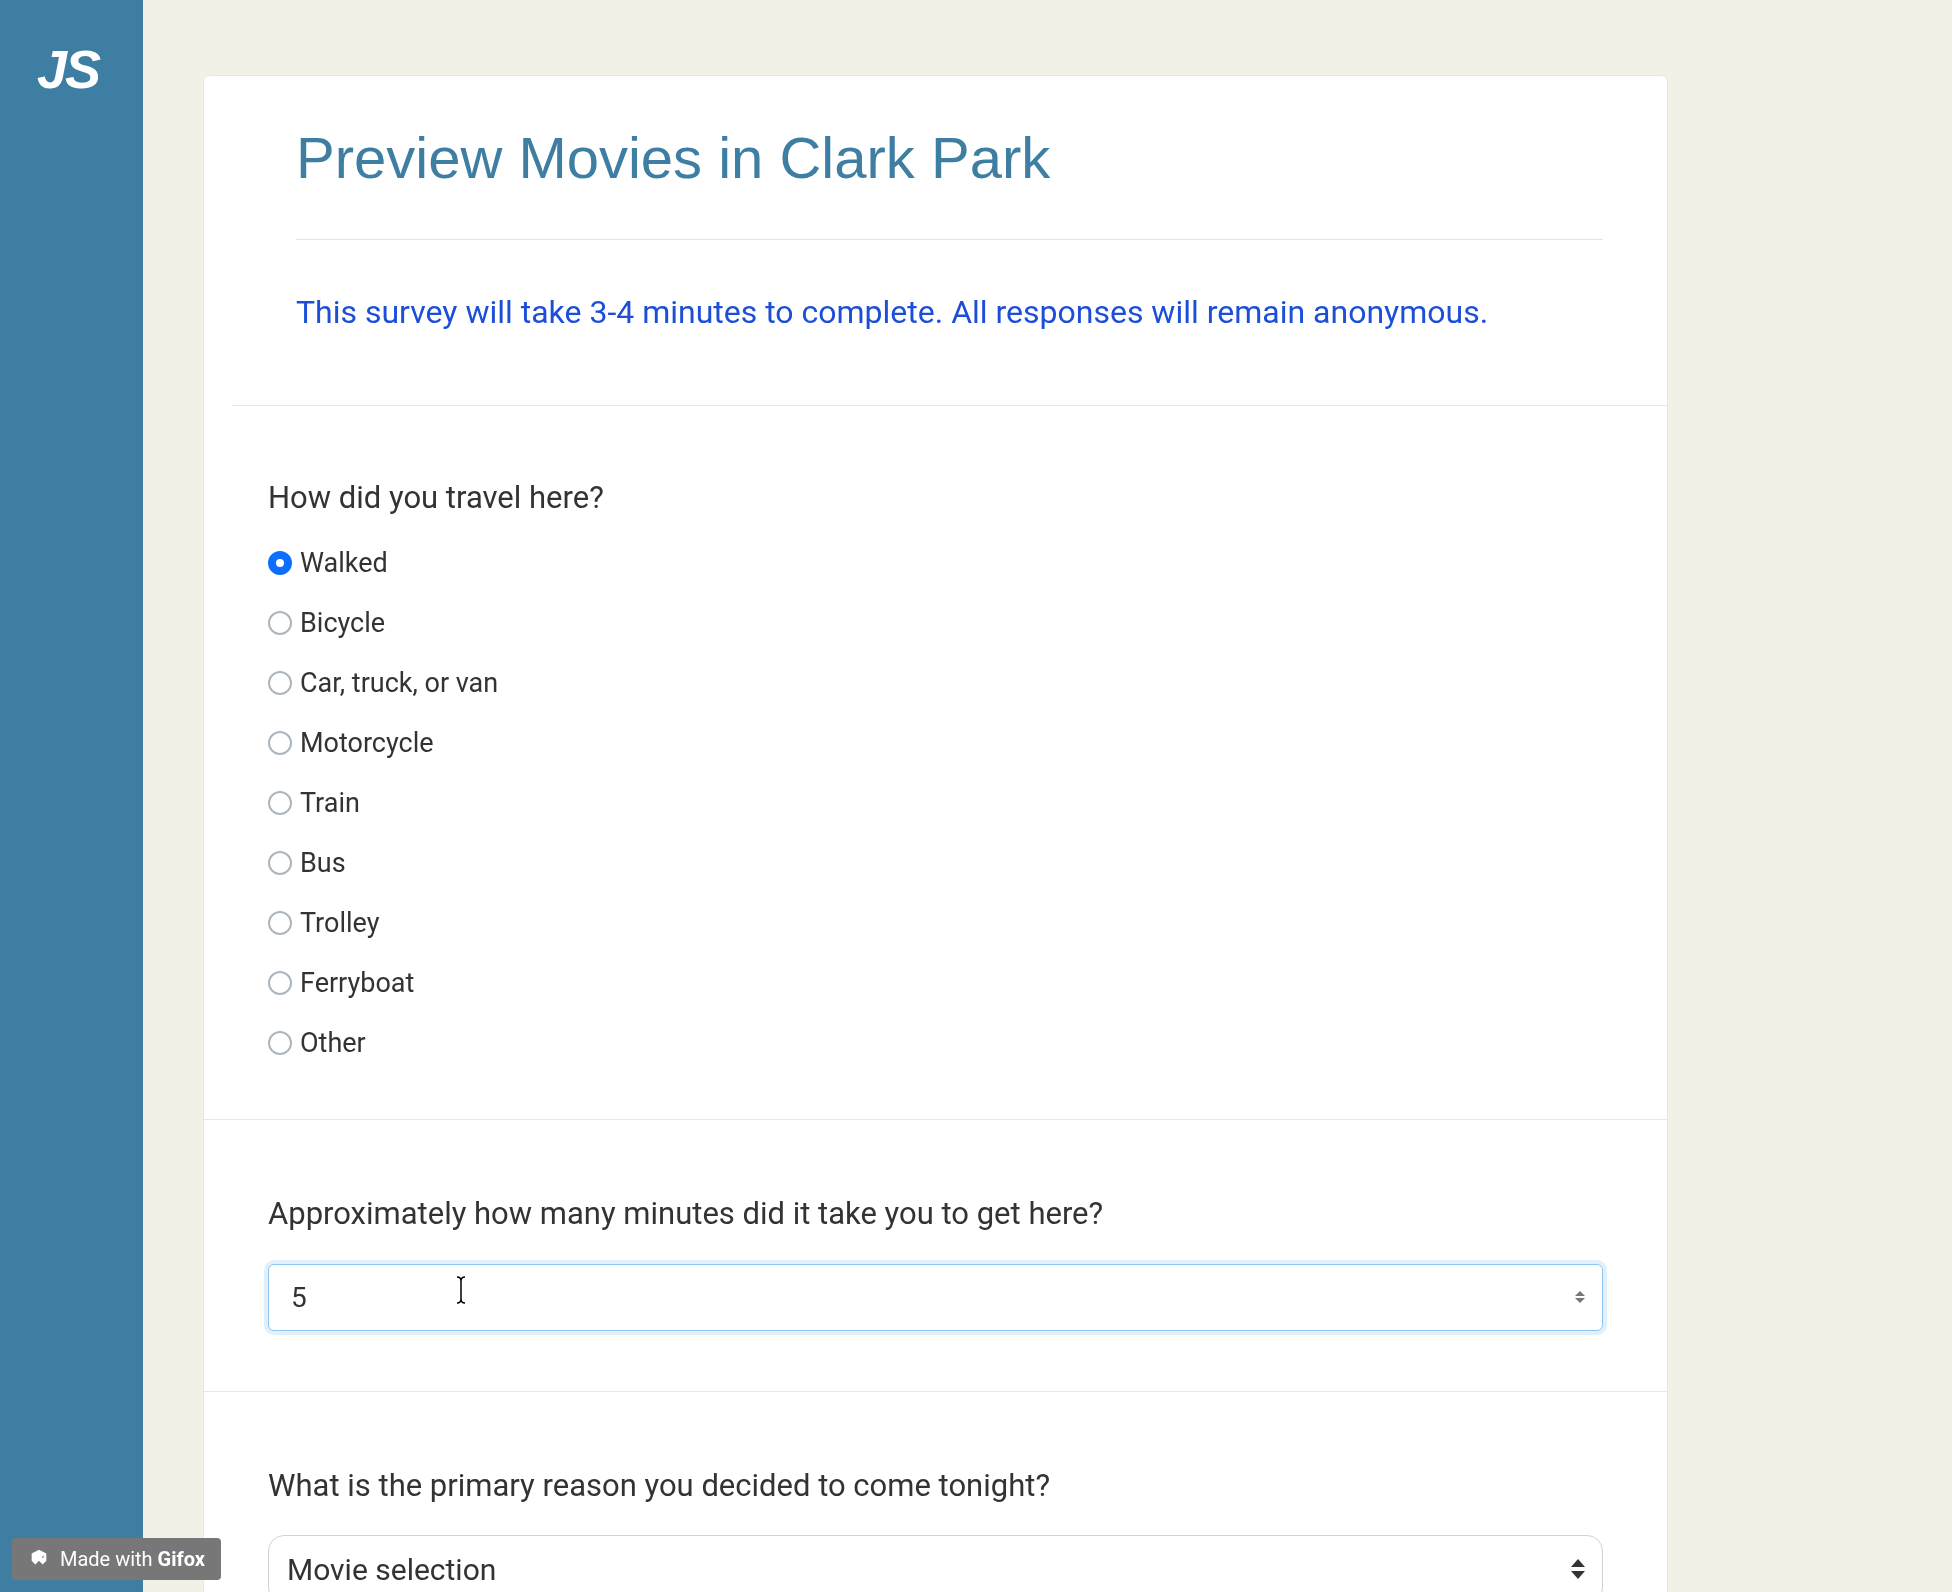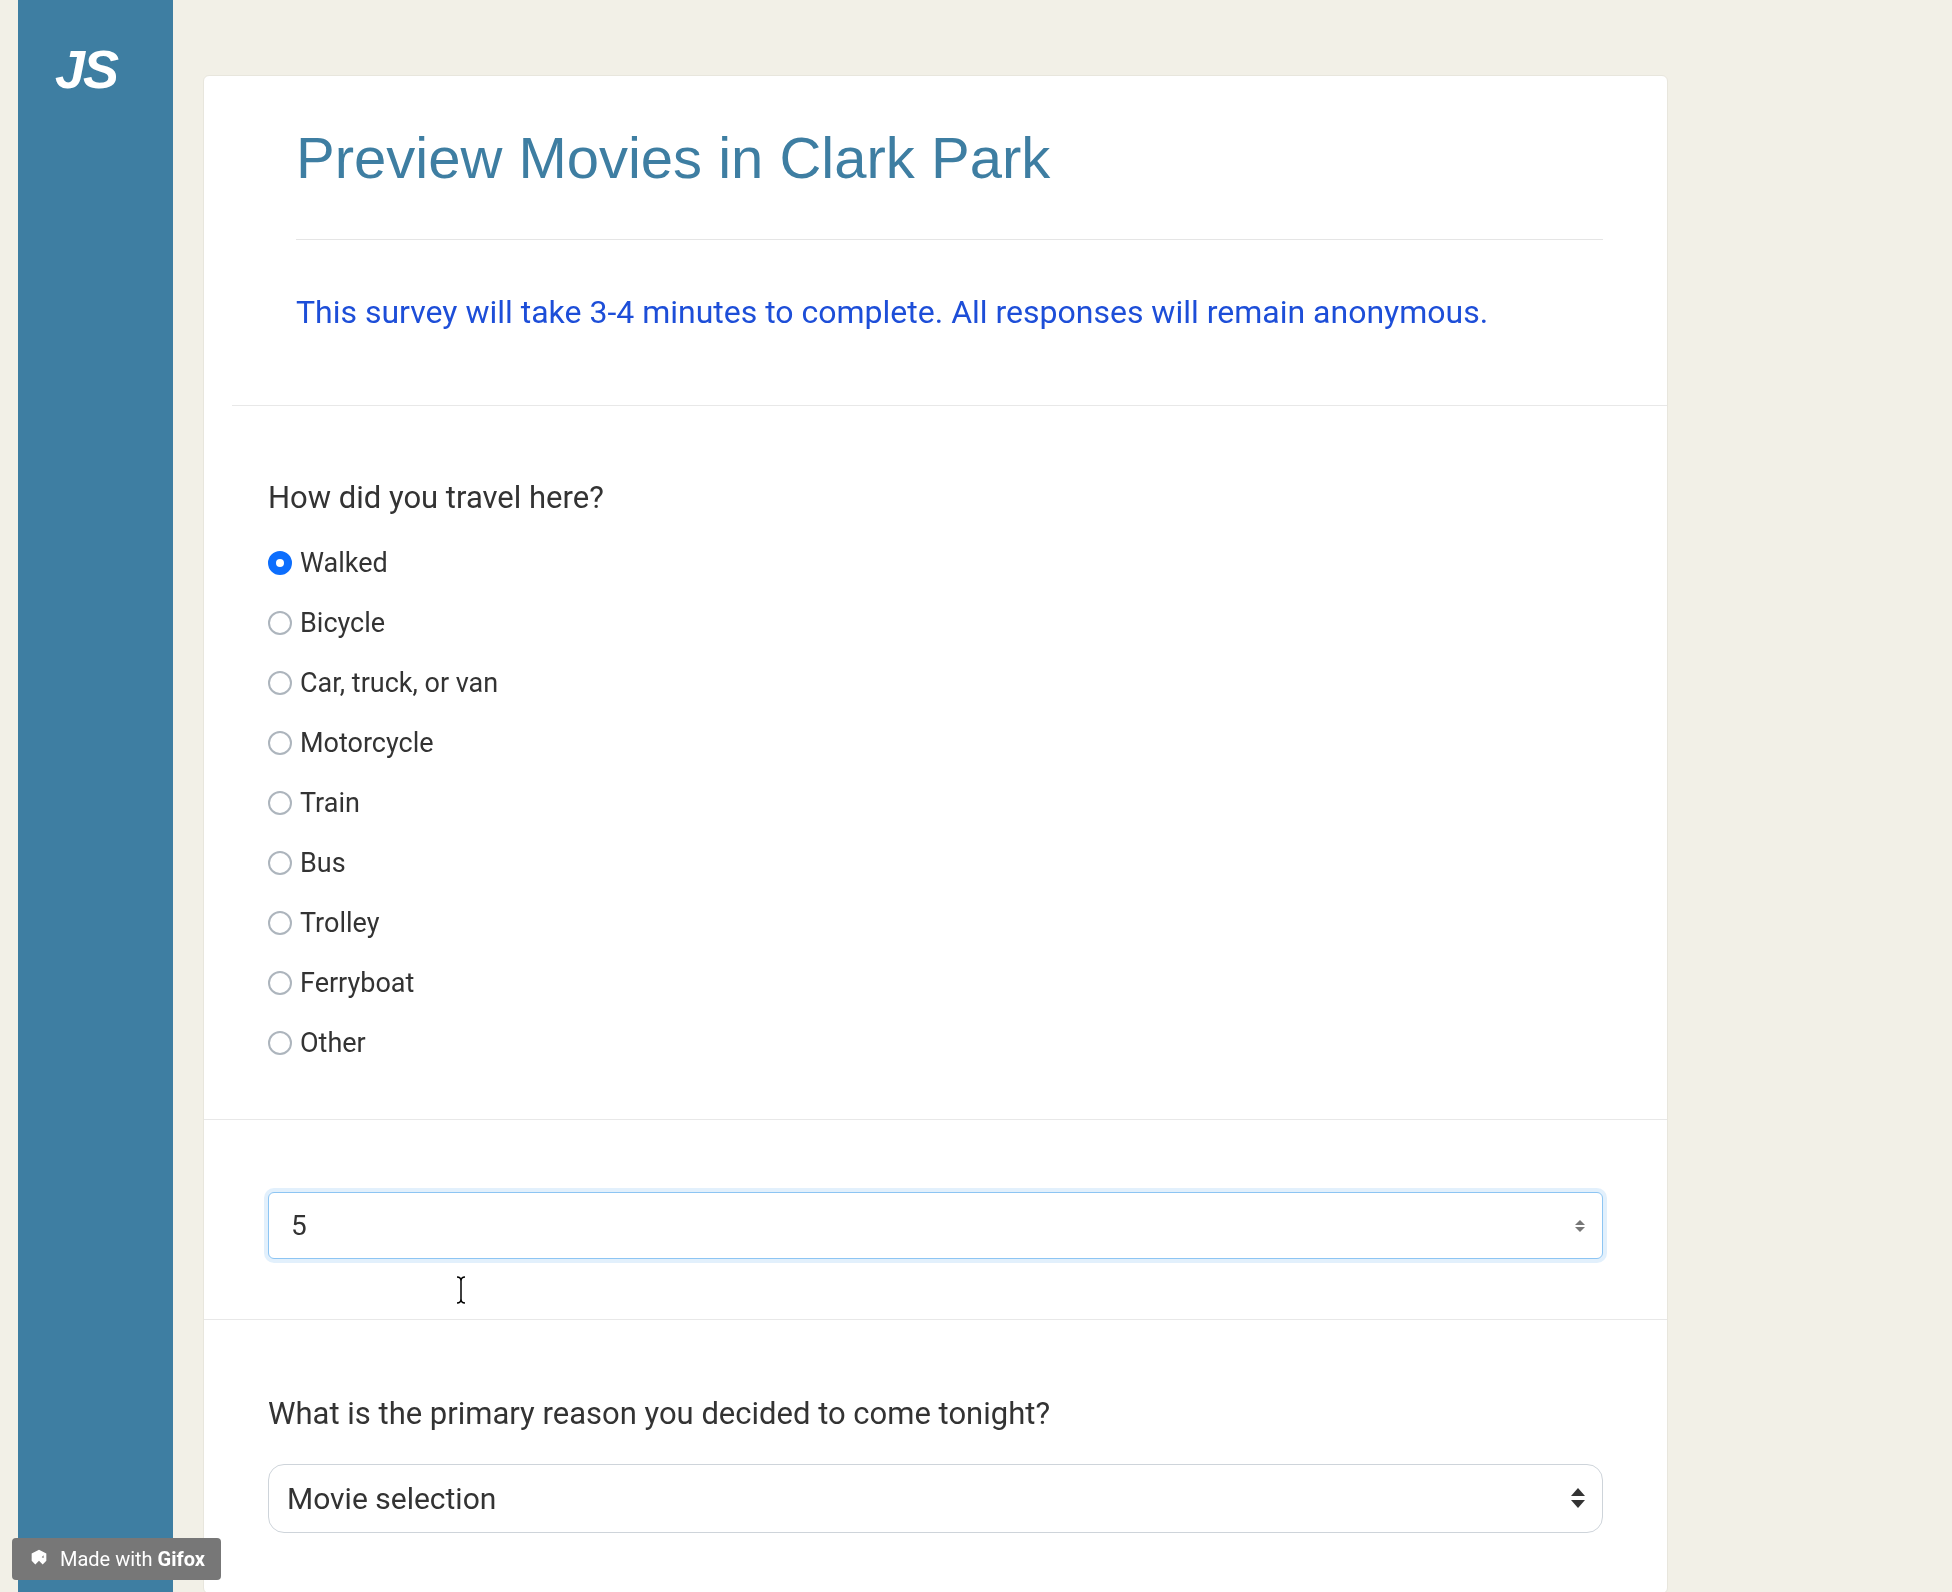--- a/index.html
+++ b/index.html
@@ -12,23 +12,23 @@
       font-family: -apple-system, BlinkMacSystemFont, "Segoe UI", Roboto, Helvetica, Arial, sans-serif;
       background: #f2f0e7;
       width: 1952px;
       height: 1592px;
       overflow: hidden;
       position: relative;
     }
     
     .sidebar {
       position: absolute;
-      left: 18px;
+      left: 0;
       top: 0;
-      width: 155px;
+      width: 143px;
       height: 100%;
       background: #3e7ea2;
     }
     
     .logo {
       color: white;
       font-size: 54px;
       font-weight: 800;
       font-style: italic;
       padding: 38px 0 0 37px;
@@ -313,20 +313,21 @@
       </div>
       <div class="radio-option">
         <span class="radio-input"></span>
         <span class="radio-label">Other</span>
       </div>
     </div>
     <hr class="section-divider">
   </div>
 
   <div class="question-section tight">
+    <div class="question-label">Approximately how many minutes did it take you to get here?</div>
     <div class="number-input-wrapper">
       <input type="text" class="number-input" value="5" style="">
       <div class="number-spinner">
         <div class="spinner-arrow up"></div>
         <div class="spinner-arrow down"></div>
       </div>
     </div>
     <hr class="section-divider">
   </div>
 

